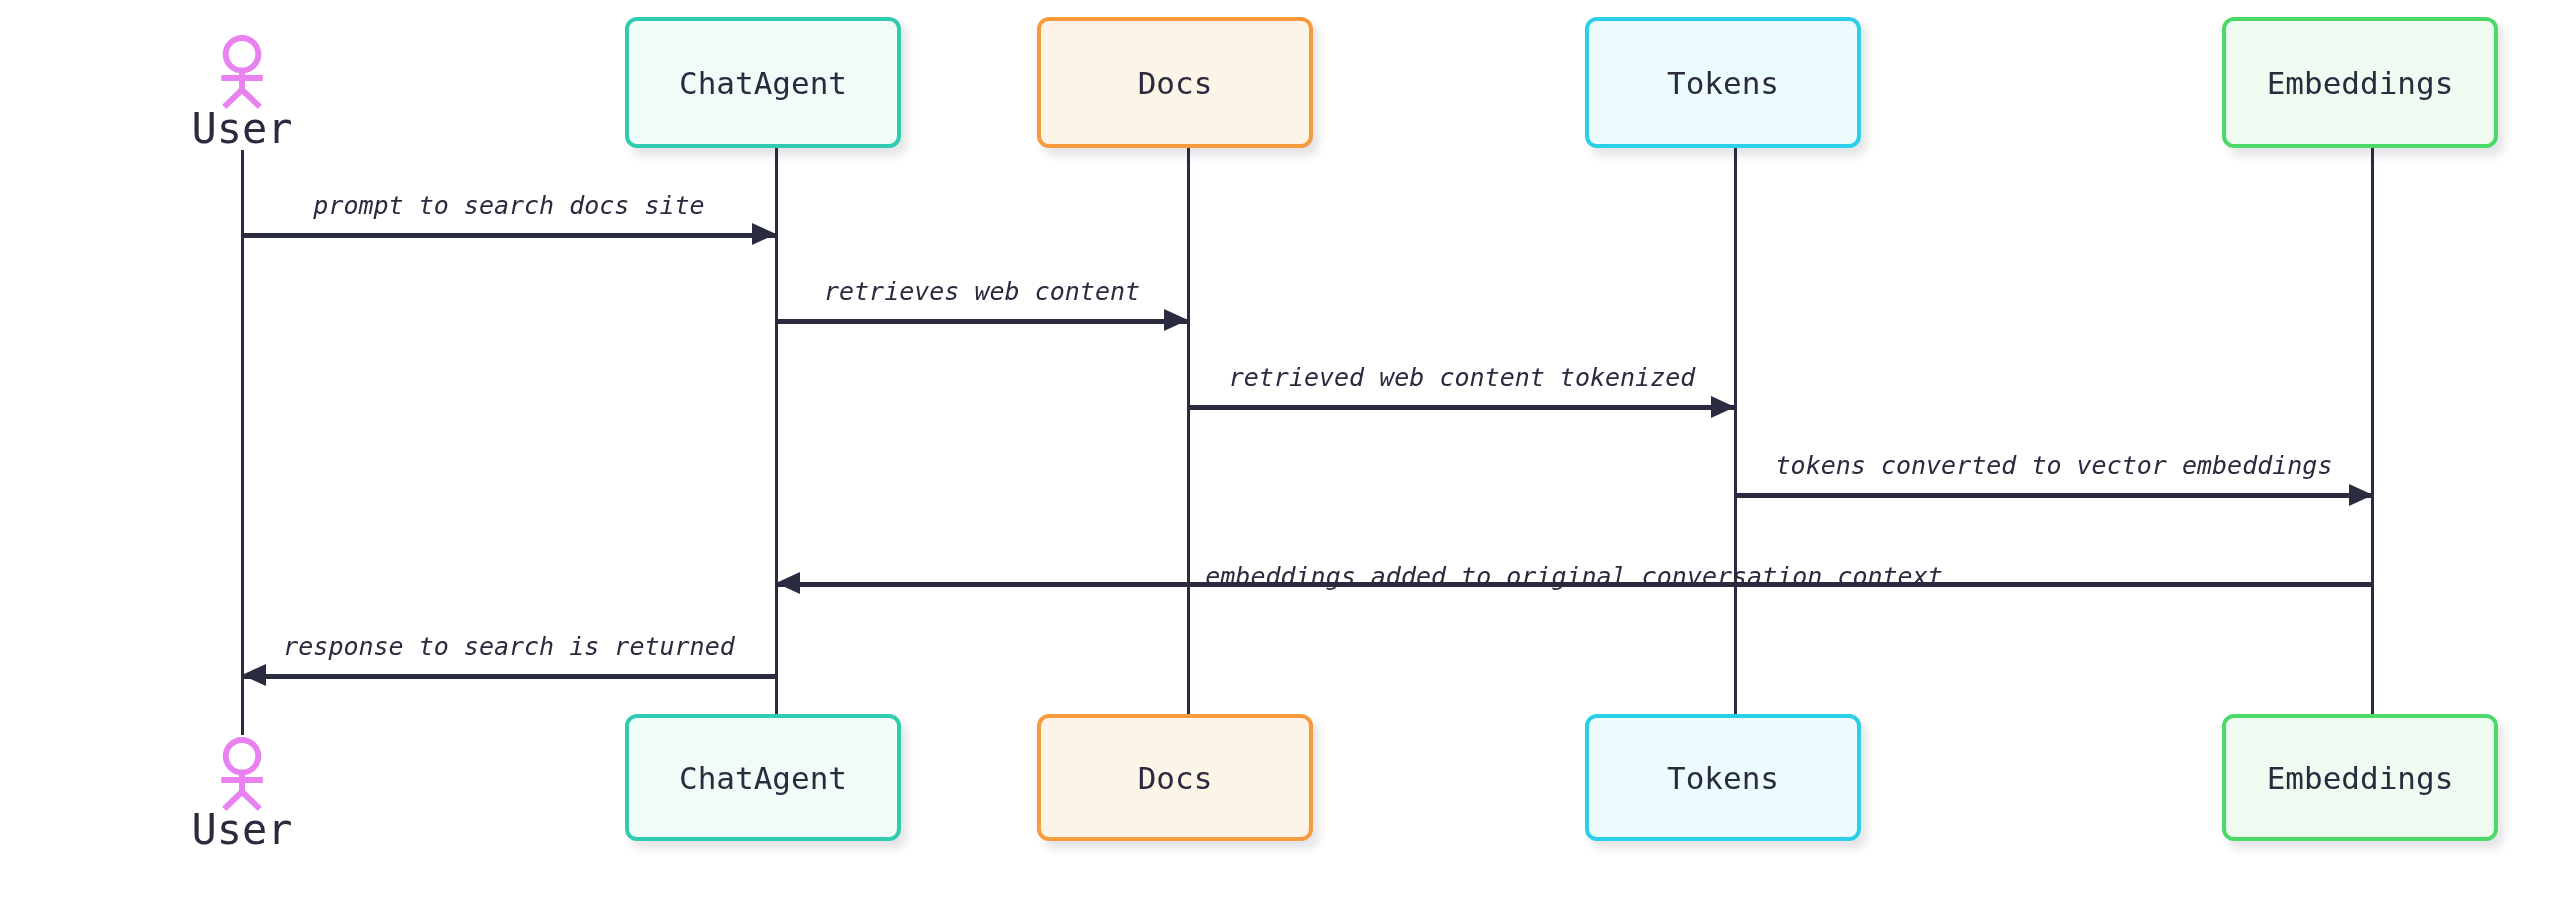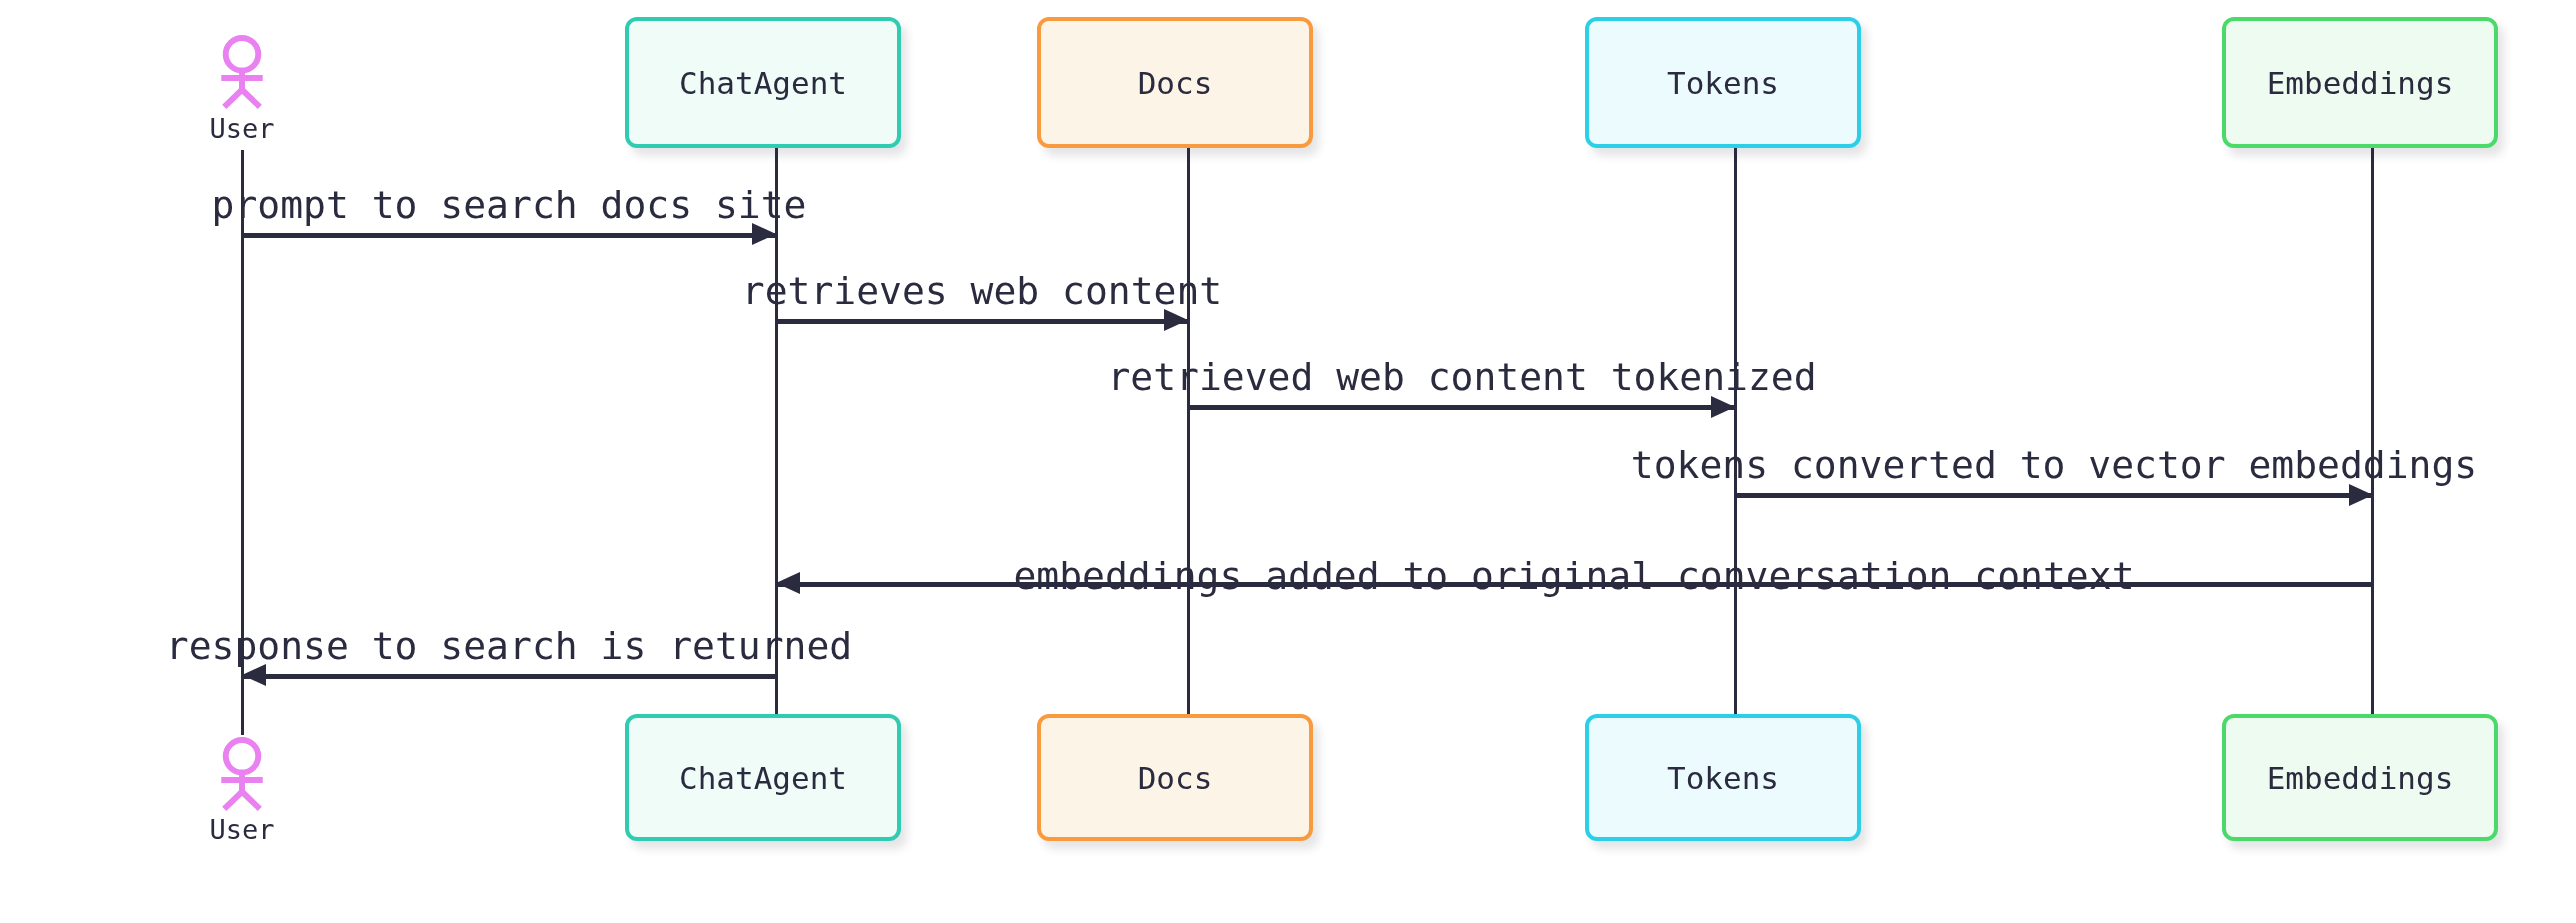--- a/index.html
+++ b/index.html
@@ -28,35 +28,36 @@
     box-shadow: 6px 7.4px 8px rgba(40,40,60,0.12);
     background: #fff;
   }
   .actor-figure {
     position: absolute;
     width: 74px; height: 74px;
   }
   .actor-label {
     position: absolute;
     transform: translateX(-50%);
-    font-size: 27px;
+    font-size: 42px;
     line-height: 35px;
     white-space: nowrap;
   }
   .msg-line {
     position: absolute;
     height: 4.7px;
     background: var(--ink);
   }
   .msg-label {
     position: absolute;
     transform: translateX(-50%);
-    font-size: 38px;
+    font-size: 25px;
     line-height: 35px;
     white-space: nowrap;
+    font-style: italic;
   }
   .head-right {
     position: absolute; width: 0; height: 0;
     border-top: 11.4px solid transparent;
     border-bottom: 11.4px solid transparent;
     border-left: 24px solid var(--ink);
   }
   .head-left {
     position: absolute; width: 0; height: 0;
     border-top: 11.4px solid transparent;

